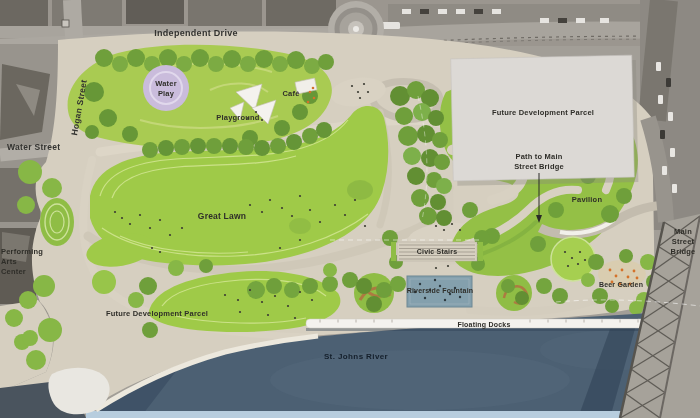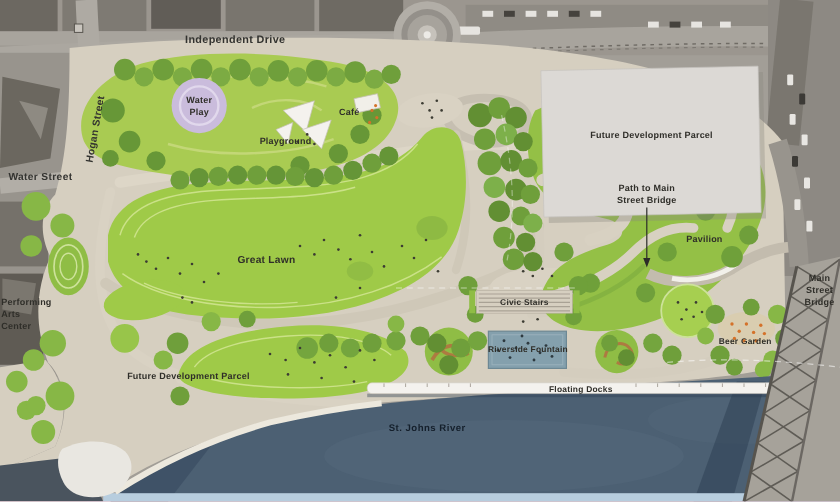--- a/index.html
+++ b/index.html
@@ -1,16 +1,16 @@
 <!DOCTYPE html>
 <html><head>
 <meta charset="utf-8">
 <style>
   html,body{margin:0;padding:0;background:#ffffff;}
-  .stage{position:relative;width:700px;height:418px;overflow:hidden;background:#f9a8d4;}
+  .stage{position:relative;width:700px;height:418px;overflow:hidden;background:#a16207;}
   svg{position:absolute;left:0;top:0;display:block;}
   .lbl{font-family:"Liberation Sans",sans-serif;font-weight:700;fill:#2f2e29;letter-spacing:.2px;}
   .lbl-st{font-family:"Liberation Sans",sans-serif;font-weight:700;fill:#333330;letter-spacing:.3px;}
   .lbl-water{font-family:"Liberation Sans",sans-serif;font-weight:700;fill:#141f2b;letter-spacing:.4px;}
 </style>
 </head>
 <body>
 
 <div class="stage">
 <svg width="700" height="418" viewBox="0 0 700 418">

